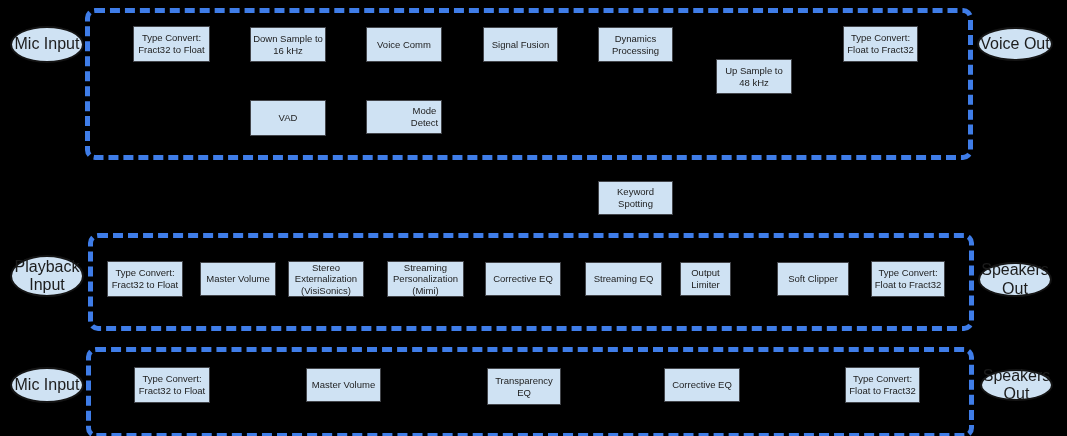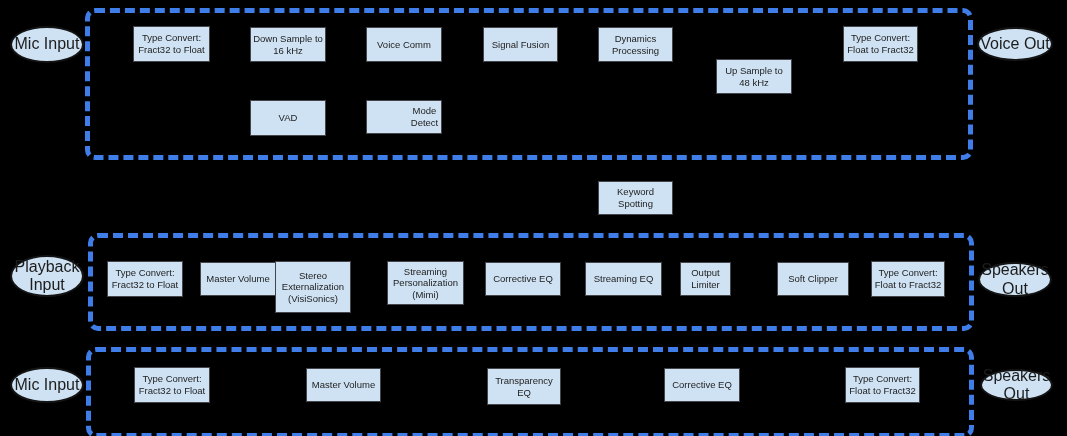--- a/index.html
+++ b/index.html
@@ -70,22 +70,22 @@
   <div class="block" style="left:250px; top:100px; width:76px; height:36px;">VAD</div>
   <div class="block" style="left:366px; top:100px; width:76px; height:34px;padding-left:43px;">Mode Detect</div>
 
   <div class="block" style="left:598px; top:181px; width:75px; height:34px;">Keyword Spotting</div>
 
   <div class="terminal" style="left:10px; top:255px; width:74px; height:42px;">Playback Input</div>
   <div class="terminal" style="left:978px; top:262px; width:74px; height:35px;">Speakers Out</div>
 
   <div class="block" style="left:107px; top:261px; width:76px; height:36px;">Type Convert: Fract32 to Float</div>
   <div class="block" style="left:200px; top:262px; width:76px; height:34px;">Master Volume</div>
-  <div class="block" style="left:275px; top:261px; width:76px; height:52px;">Stereo Externalization (VisiSonics)</div>
-  <div class="block" style="left:387px; top:261px; width:77px; height:44px;">Streaming Personalization (Mimi)</div>
+  <div class="block" style="left:288px; top:261px; width:76px; height:36px;">Stereo Externalization (VisiSonics)</div>
+  <div class="block" style="left:387px; top:261px; width:77px; height:36px;">Streaming Personalization (Mimi)</div>
   <div class="block" style="left:485px; top:262px; width:76px; height:34px;">Corrective EQ</div>
   <div class="block" style="left:585px; top:262px; width:77px; height:34px;">Streaming EQ</div>
   <div class="block" style="left:680px; top:262px; width:51px; height:34px;">Output Limiter</div>
   <div class="block" style="left:777px; top:262px; width:72px; height:34px;">Soft Clipper</div>
   <div class="block" style="left:871px; top:261px; width:74px; height:36px;">Type Convert: Float to Fract32</div>
 
   <div class="terminal" style="left:10px; top:367px; width:74px; height:36px;">Mic Input</div>
   <div class="terminal" style="left:980px; top:369px; width:73px; height:32px;">Speakers Out</div>
 
   <div class="block" style="left:134px; top:367px; width:76px; height:36px;">Type Convert: Fract32 to Float</div>

